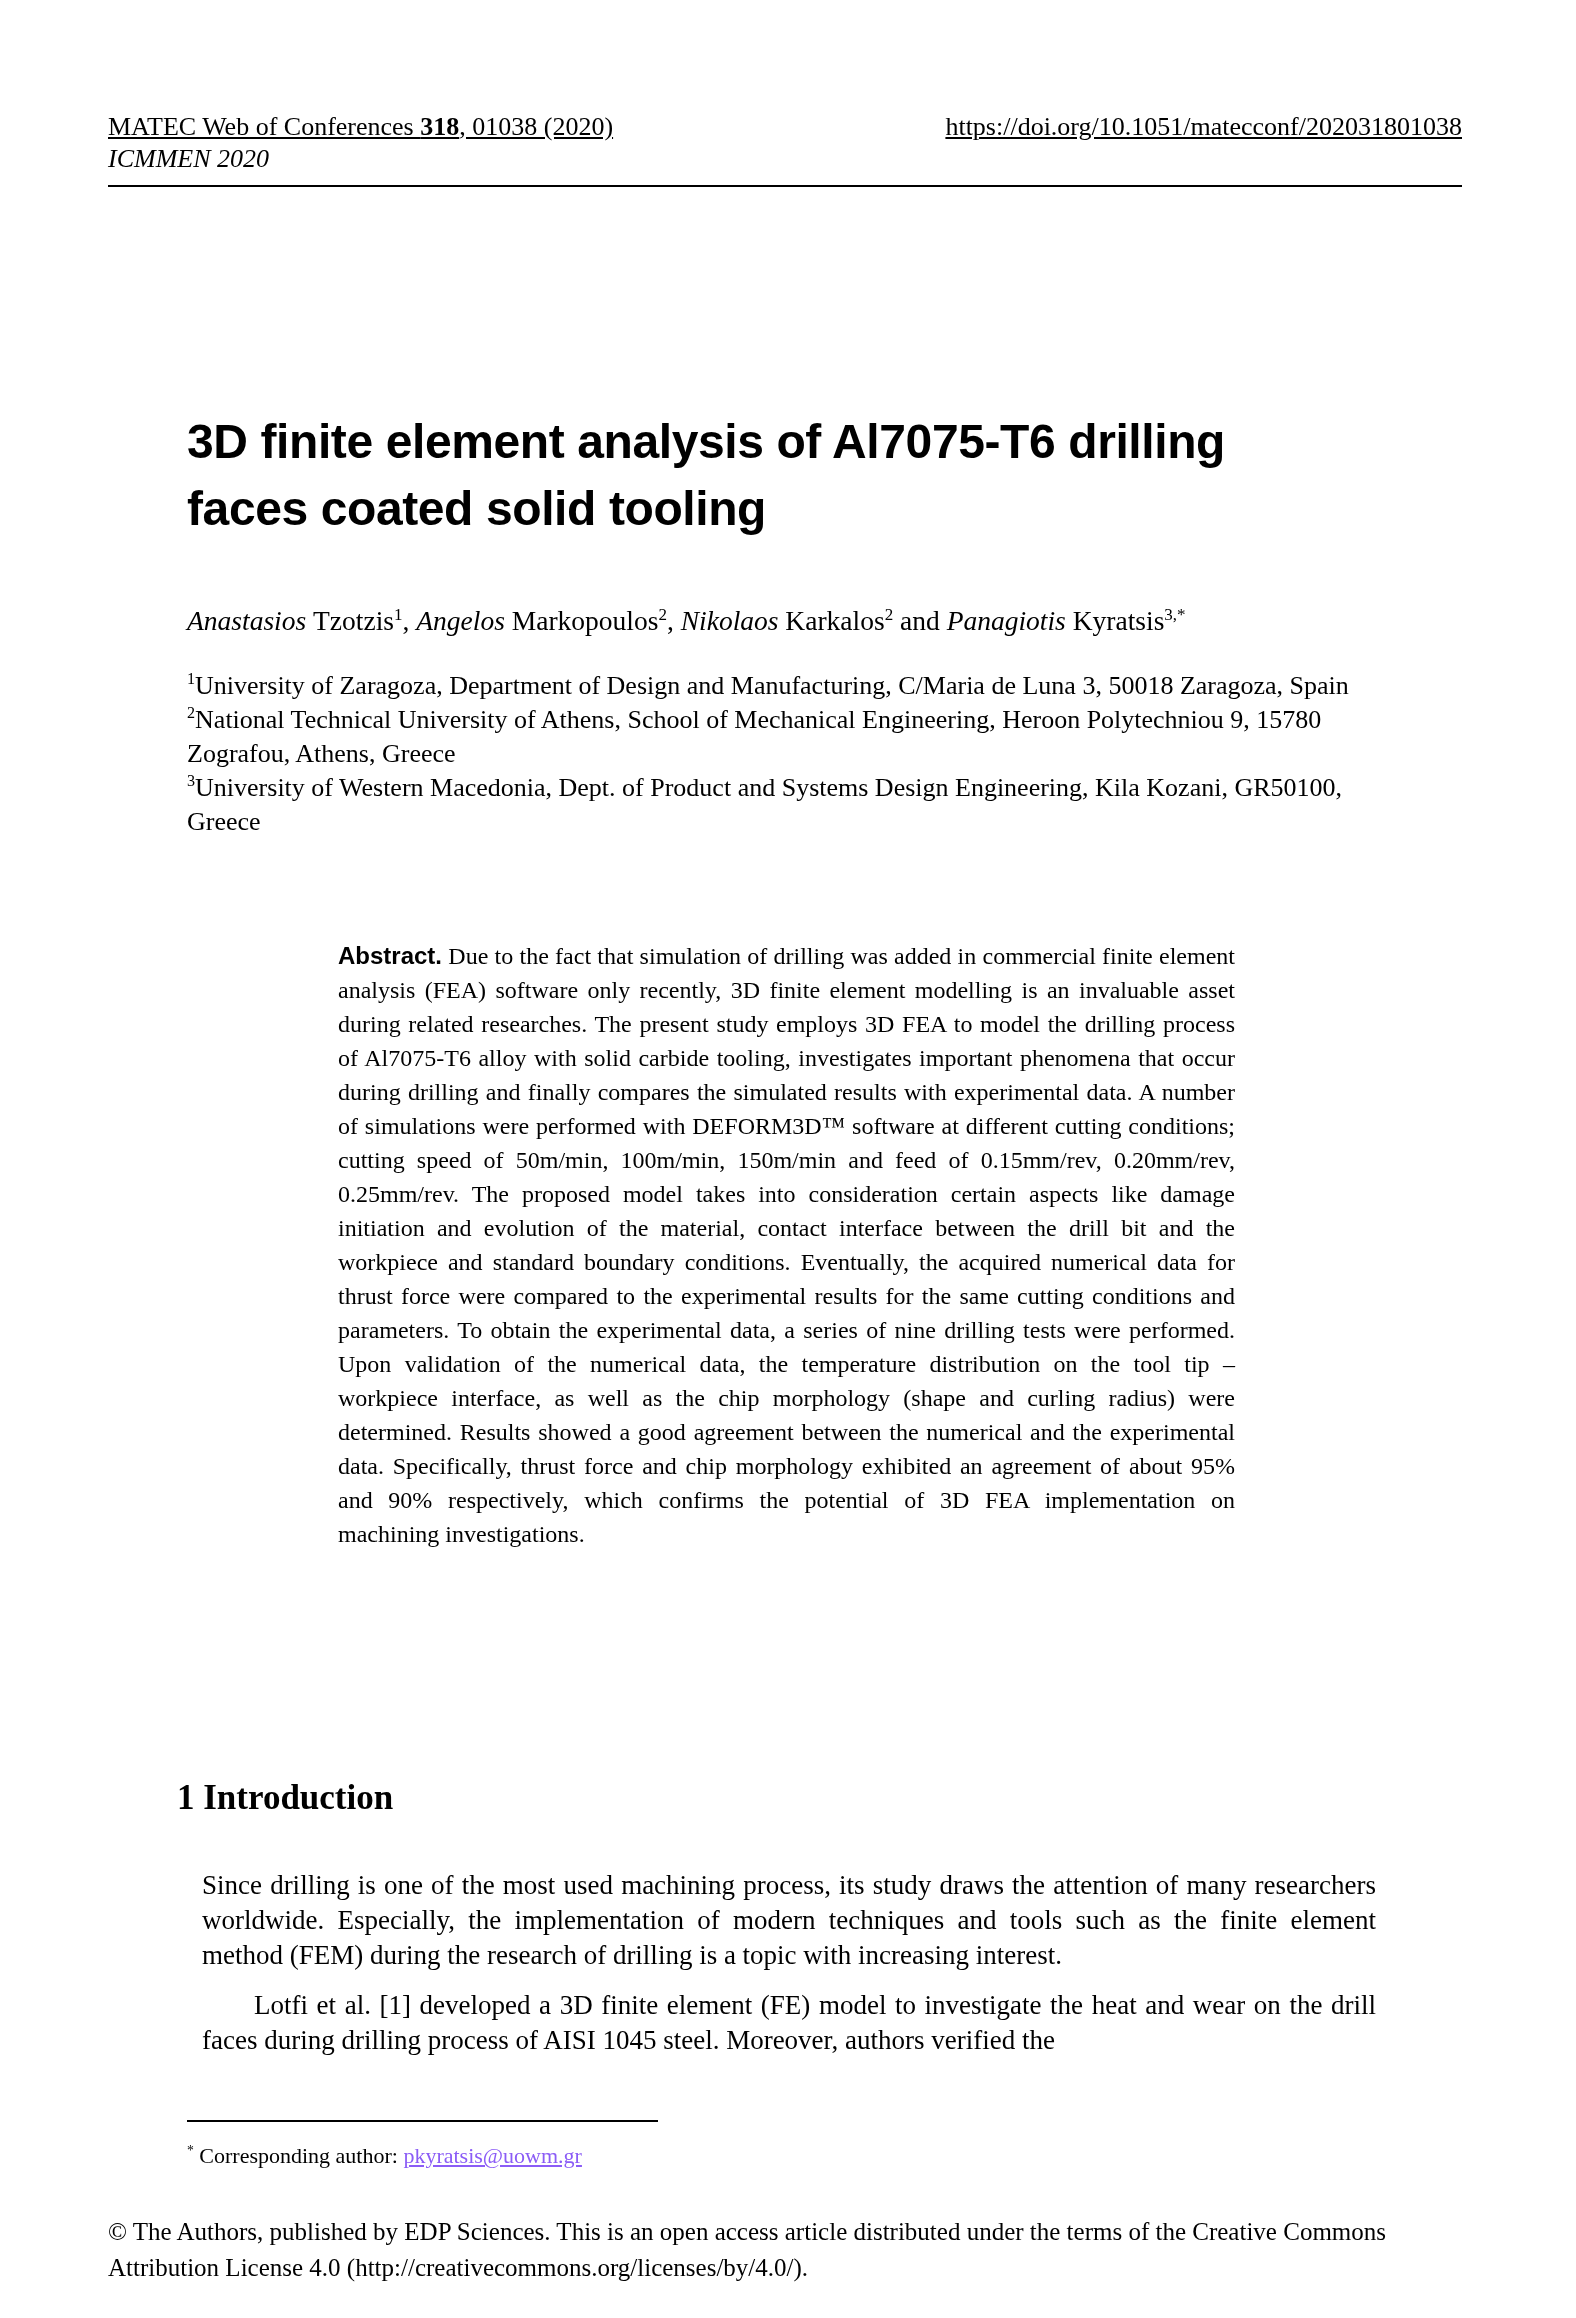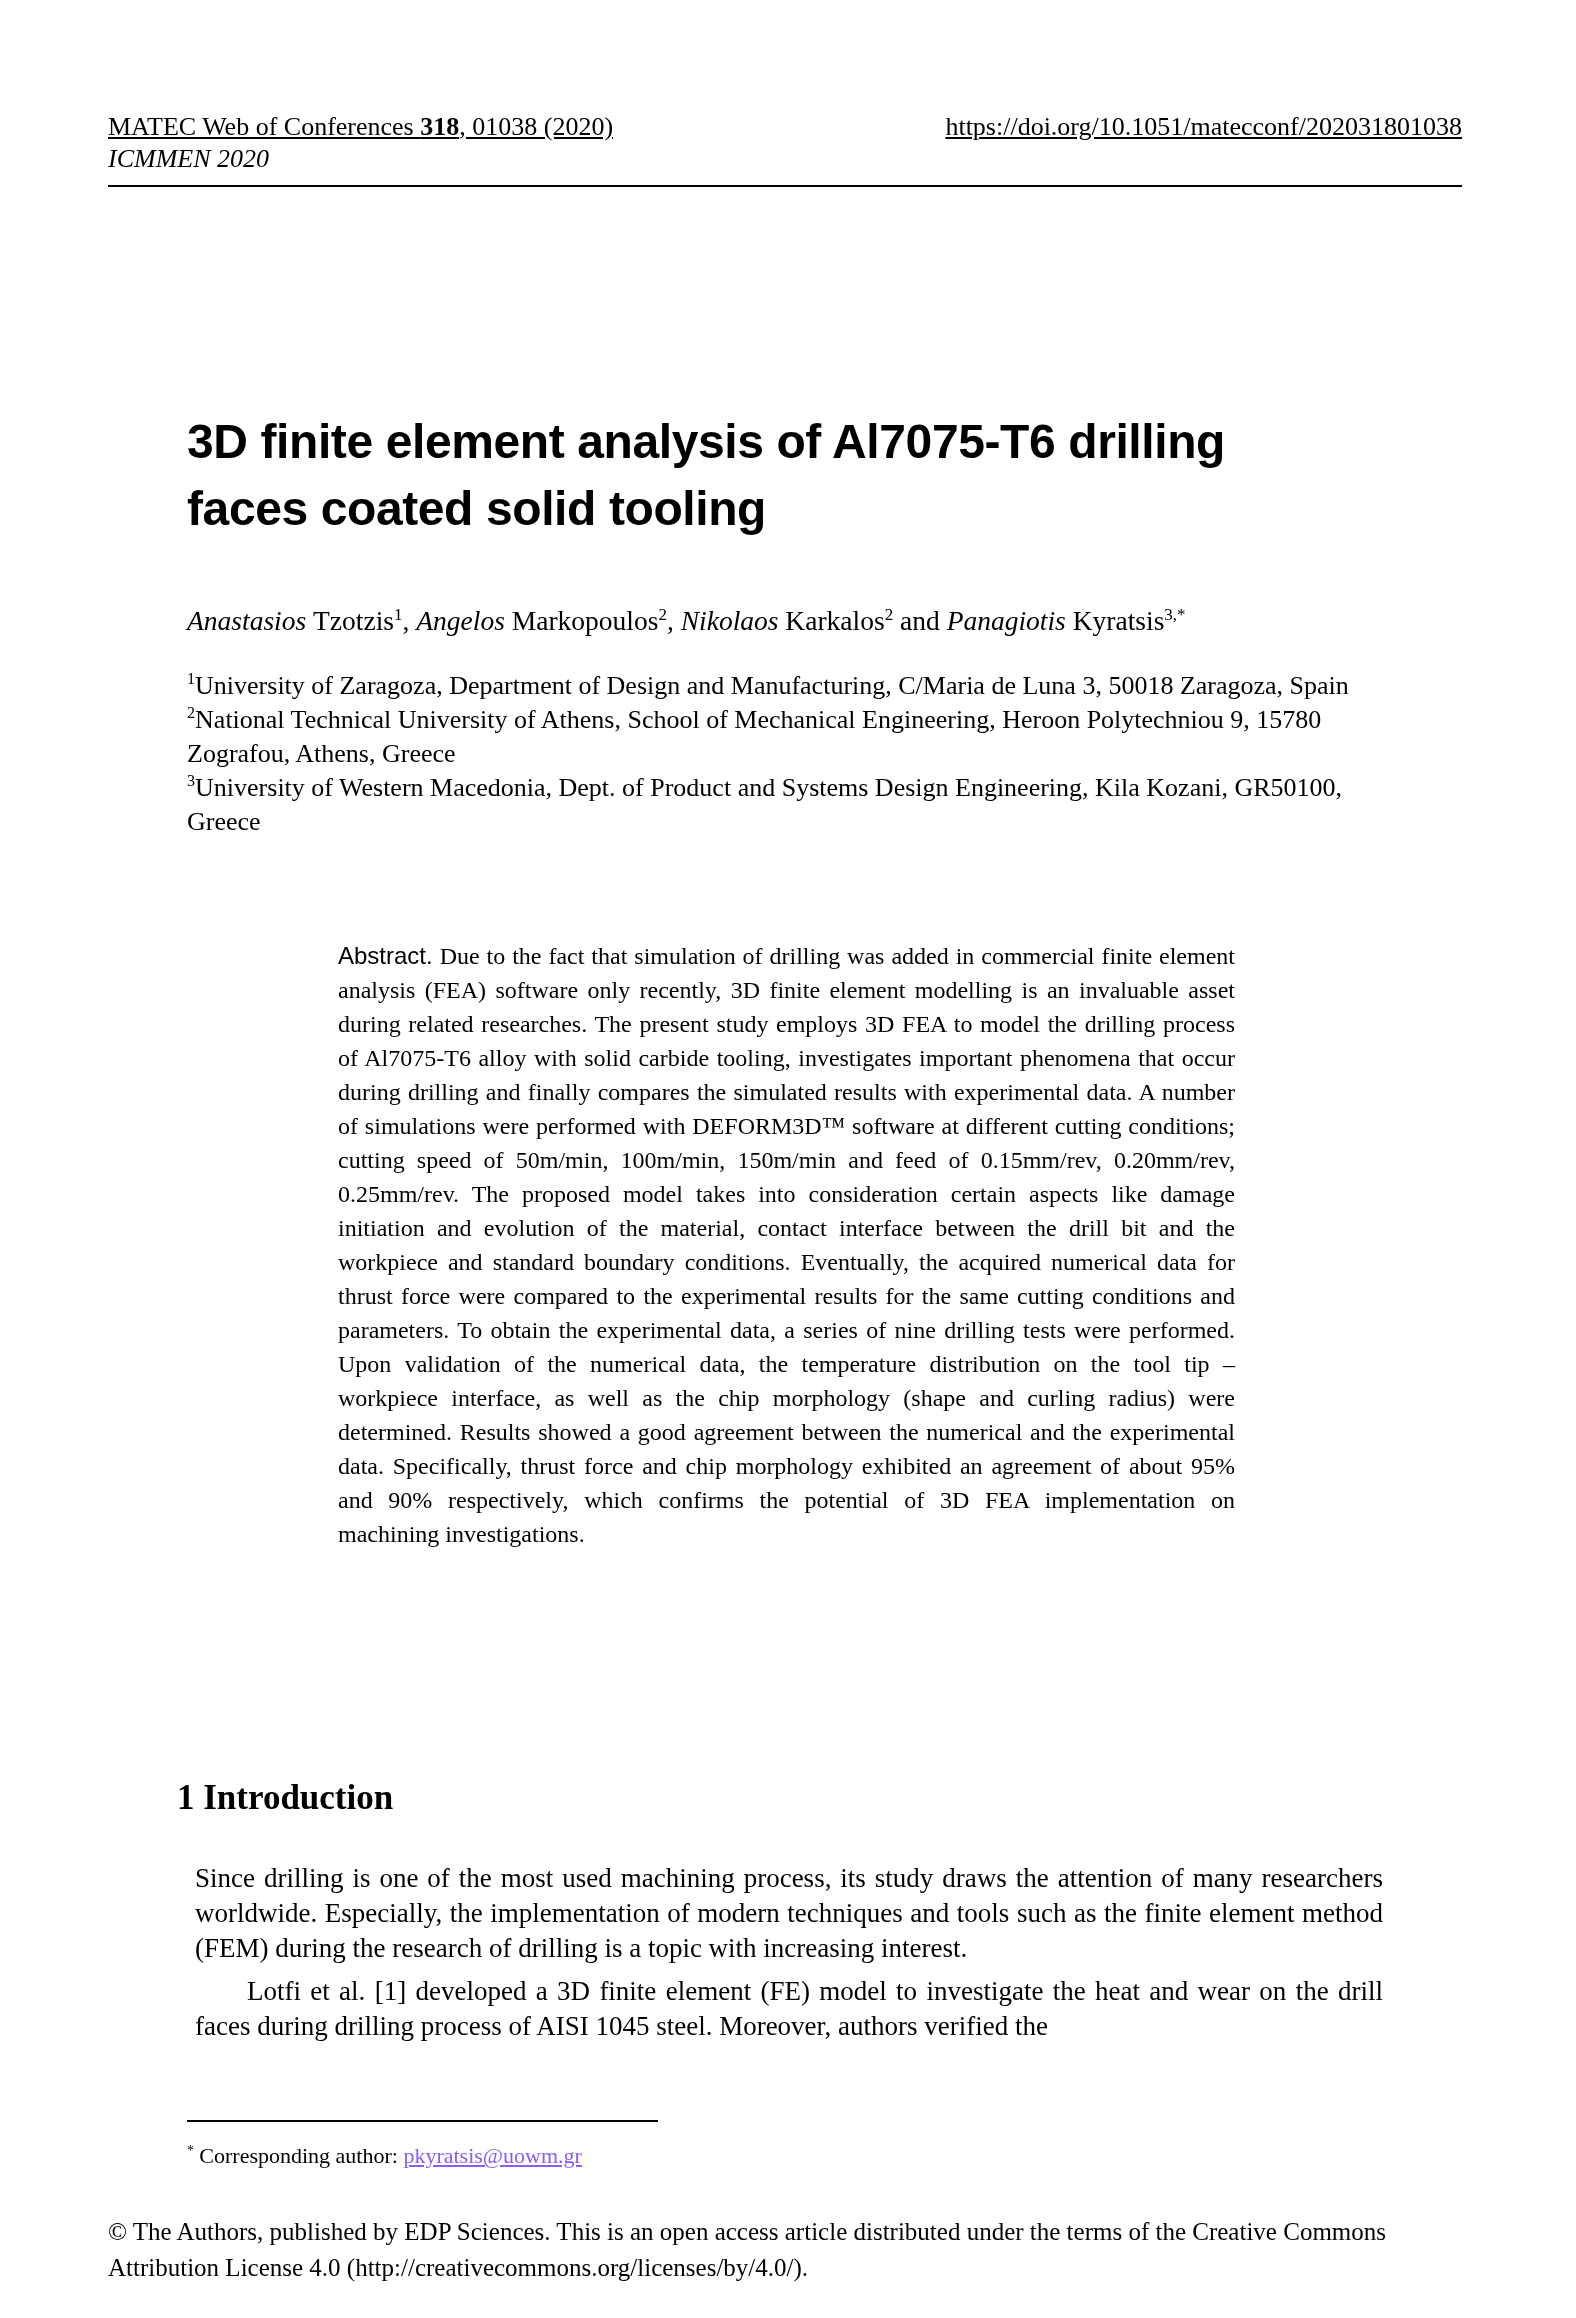--- a/index.html
+++ b/index.html
@@ -33,32 +33,32 @@
   .author-line sup, .affiliations sup, .footnote sup { font-size: 62%; vertical-align: super; line-height: 0; }
 
   
   .affiliations { position: absolute; left: 187px; top: 669px; width: 1207px; font-size: 26px; line-height: 34px; }
 
   
   .abstract {
     position: absolute; left: 338px; top: 939px; width: 897px;
     font-size: 24px; line-height: 34px; text-align: justify;
   }
-  .abstract-label { font-family: "Liberation Sans", "DejaVu Sans", sans-serif; font-weight: normal; }
+  .abstract-label { font-family: "Liberation Sans", "DejaVu Sans", sans-serif; font-weight: bold; }
 
   
   .section-heading {
     position: absolute; left: 177px; top: 1776px;
     font-family: Liberation Serif, serif;
     font-weight: bold; font-size: 35px; line-height: 44px;
   }
 
   
   .body-text { position: absolute; left: 187px; top: 1853px; width: 1204px; font-size: 27px; line-height: 35px; text-align: justify; }
-  .body-text p { margin: 8px; }
+  .body-text p { margin: 15px; }
   .indent { text-indent: 52px; }
 
   
   .footnote-rule { position: absolute; left: 187px; top: 2120px; width: 471px; height: 2.4px; background: #000; }
   .footnote { position: absolute; left: 187px; top: 2142px; width: 1204px; font-size: 22px; line-height: 28px; }
   .footnote a { color: #8b5cf6; text-decoration: underline; text-align: center; }
 
   
   .page-footer { position: absolute; left: 108px; top: 2214px; width: 1382px; font-size: 25px; line-height: 36px; }
 </style>

